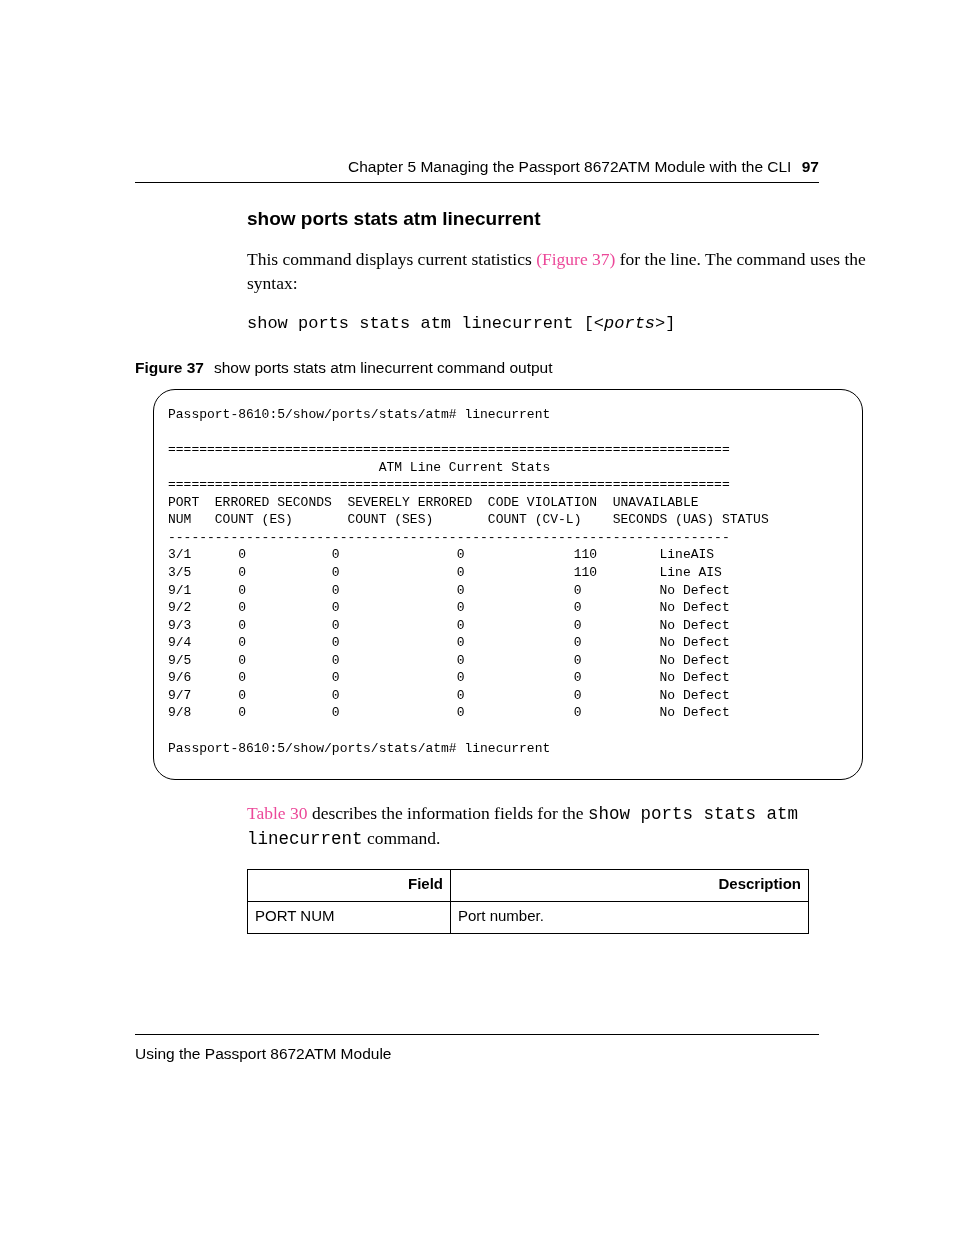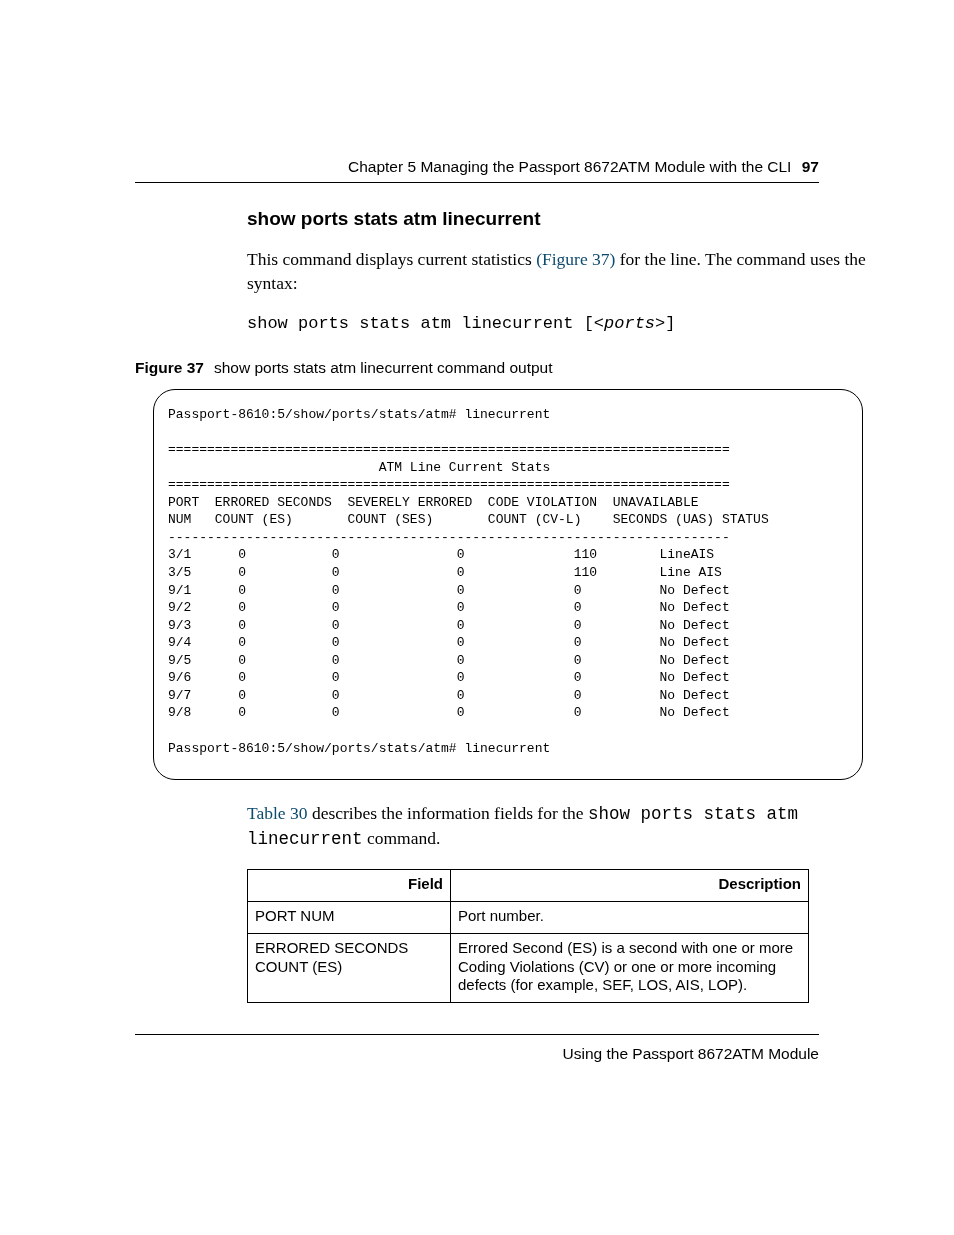--- a/index.html
+++ b/index.html
@@ -78,21 +78,21 @@
     border: 1.5px solid #000;
     border-radius: 22px;
     padding: 16px 14px 22px 14px;
     margin: 0 0 22px 18px;
     font-family: "Courier New", Courier, monospace;
     font-size: 13px;
     line-height: 1.35;
     white-space: pre;
     overflow: hidden;
   }
-  .link { color: #0c4a6e; }
+  .link { color: #ec4899; }
   .ital { font-style: italic; }
 
   table.fields {
     width: 562px;
     border-collapse: collapse;
     margin-left: 112px;
     font-family: Arial, Helvetica, sans-serif;
     font-size: 15px;
   }
   table.fields th, table.fields td {
@@ -111,21 +111,20 @@
   }
 
   .footer {
     position: absolute;
     left: 135px;
     right: 135px;
     bottom: 172px;
     border-top: 1.5px solid #000;
     font-family: Arial, Helvetica, sans-serif;
     font-size: 15.5px;
-    text-align: right;
     padding-top: 10px;
   }
 </style>
 </head>
 <body>
 
 <div class="page">
 
   <div class="running-head">
     <span>Chapter 5  Managing the Passport 8672ATM Module with the CLI</span>
@@ -175,24 +174,20 @@
     <table class="fields">
       <tbody>
           <tr>
         <th>Field</th>
         <th>Description</th>
       </tr>
       <tr>
         <td class="fieldname">PORT NUM</td>
         <td>Port number.</td>
       </tr>
-      <tr>
-        <td class="fieldname">ERRORED SECONDS COUNT (ES)</td>
-        <td>Errored Second (ES) is a second with one or more Coding Violations (CV) or one or more incoming defects (for example, SEF, LOS, AIS, LOP).</td>
-      </tr>
     </tbody>
       </table>
 
   </div>
 
   <div class="footer">
     <span>Using the Passport 8672ATM Module</span>
   </div>
 
 </div>

